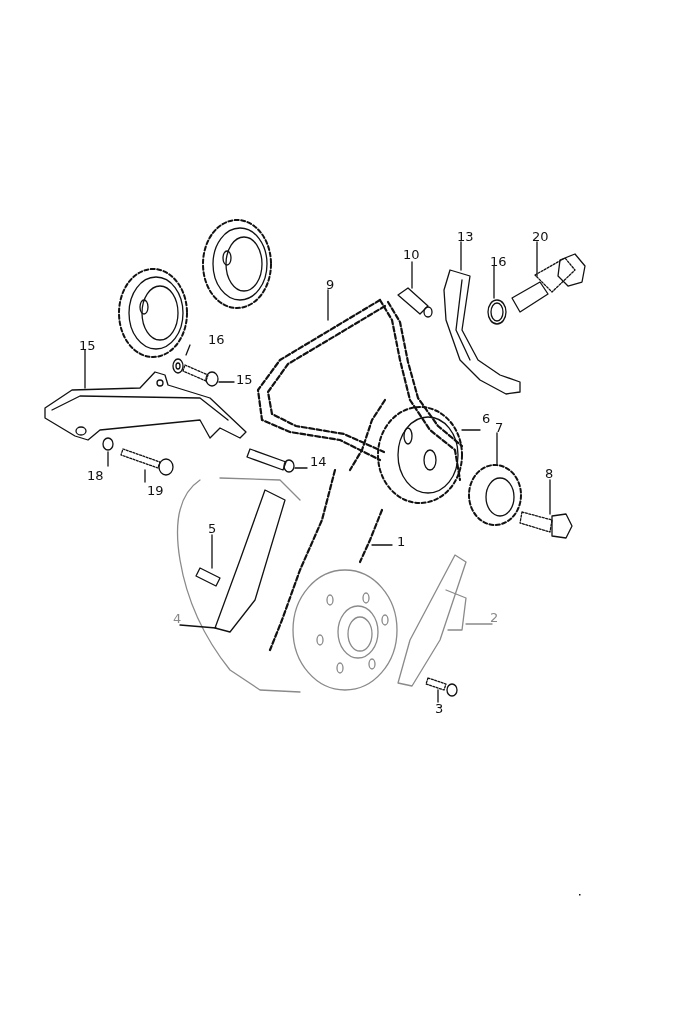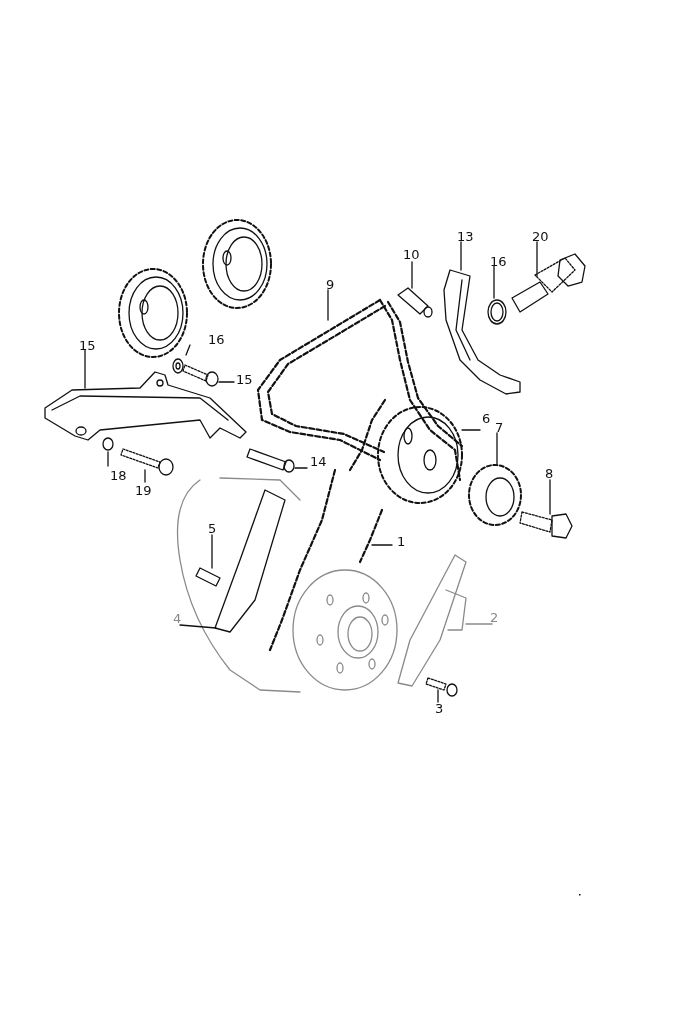--- a/index.html
+++ b/index.html
@@ -169,15 +169,15 @@
 <span class="lbl" style="left:545px;top:467px">8</span>
 <span class="lbl" style="left:326px;top:278px">9</span>
 <span class="lbl" style="left:403px;top:248px">10</span>
 <span class="lbl" style="left:532px;top:230px">20</span>
 <span class="lbl" style="left:490px;top:255px">16</span>
 <span class="lbl" style="left:457px;top:230px">13</span>
 <span class="lbl" style="left:310px;top:455px">14</span>
 <span class="lbl" style="left:79px;top:339px">15</span>
 <span class="lbl" style="left:208px;top:333px">16</span>
 <span class="lbl" style="left:236px;top:373px">15</span>
-<span class="lbl" style="left:110px;top:469px">18</span>
-<span class="lbl" style="left:135px;top:484px">19</span>
+<span class="lbl" style="left:87px;top:469px">18</span>
+<span class="lbl" style="left:147px;top:484px">19</span>
 </div>
 
 </body></html>

